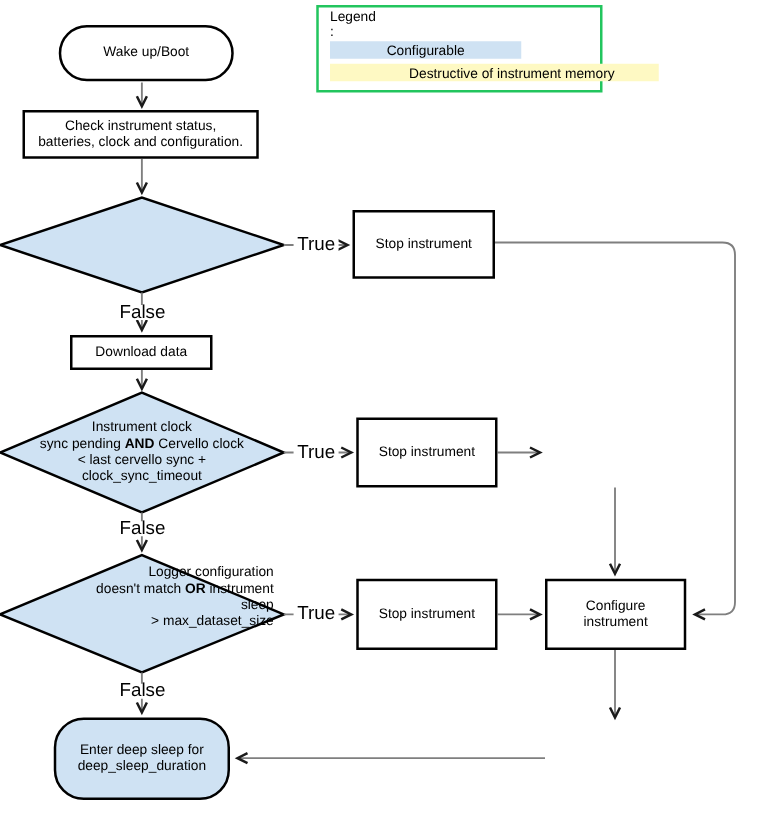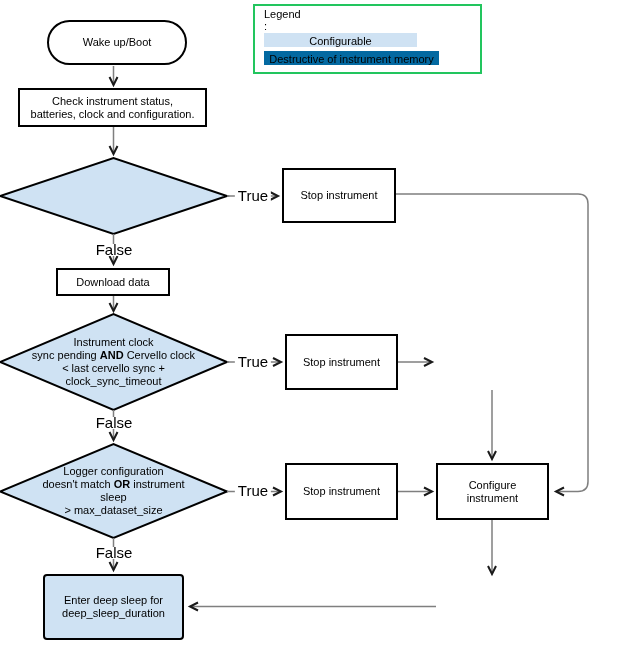--- a/index.html
+++ b/index.html
@@ -8,40 +8,40 @@
     font-family:"Liberation Sans", sans-serif; color:#000; overflow:hidden;
   }
   svg.layer { position:absolute; left:0; top:0; width:623px; height:659px; }
   .node {
     position:absolute; display:flex; align-items:center; justify-content:center;
     text-align:center; font-size:11px; line-height:13px;
     background:#ffffff; border:2px solid #000; box-sizing:border-box;
   }
   .ml { white-space:pre-line; }
   .terminator { border-radius:23px; }
-  .deepsleep { background:#cfe2f3; border-radius:4px; }
+  .deepsleep { background:#cfe2f3; border-radius:24px; }
   .destructive { background:#f4cccc; }
   .dtext {
     position:absolute; text-align:center; font-size:11px; line-height:13px;
   }
   .edge-label {
     position:absolute; transform:translate(-50%,-50%);
     background:#ffffff; padding:0 3px; font-size:15px; line-height:12px;
   }
   .legend {
     position:absolute; left:253px; top:4px; width:229px; height:70px;
     background:#fff; border:2px solid #22c55e; box-sizing:border-box; font-size:11px;
   }
   .legend-title { position:absolute; left:9px; top:2px; line-height:12px; }
   .swatch {
     position:absolute; left:9px; height:14px; display:flex;
     align-items:flex-end; justify-content:center; font-size:11px;
   }
   .swatch-blue { top:27px; width:153px; background:#cfe2f3; }
-  .swatch-pink { top:45px; width:175px; background:#0369a1; }
+  .swatch-pink { top:45px; width:235px; background:#fef9c3;padding-left:28px; }
 </style>
 </head>
 <body>
 
 <div class="canvas">
 
   <svg class="layer" viewBox="0 0 623 659">
     <defs>
       <marker id="arrow" markerUnits="userSpaceOnUse" markerWidth="14" markerHeight="14" refX="10" refY="6" orient="auto">
         <path d="M2,2 L10,6 L2,10" fill="none" stroke="#1a1a1a" stroke-width="2"></path>
@@ -104,21 +104,21 @@
 
   <div class="node deepsleep" style="left:43px; top:574px; width:141px; height:66px;">
     <span class="ml">Enter deep sleep for
 deep_sleep_duration</span>
   </div>
 
 
 
   <div class="dtext" style="left:8px; top:336px; width:211px;"><span>Instrument clock</span><br><span>sync pending </span><span style="font-weight: bold;">AND</span><span> Cervello clock</span><br><span>&lt; last cervello sync +</span><br><span>clock_sync_timeout</span></div>
 
-  <div class="dtext" style="left:8px; top:465px; width:211px;"><span>Logger configuration</span><br><span>doesn't match </span><span style="font-weight: bold;">OR</span><span> instrument</span><br><span>sleep</span><br><span>&gt; max_dataset_size</span></div>
+  <div class="dtext" style="left:8px; top:452px; width:211px;text-align:right;"><span>Logger configuration</span><br><span>doesn't match </span><span style="font-weight: bold;">OR</span><span> instrument</span><br><span>sleep</span><br><span>&gt; max_dataset_size</span></div>
 
   <span class="edge-label" style="left:253px; top:196px;">True</span>
   <span class="edge-label" style="left:114px; top:250px;">False</span>
   <span class="edge-label" style="left:253px; top:362px;">True</span>
   <span class="edge-label" style="left:114px; top:423px;">False</span>
   <span class="edge-label" style="left:253px; top:491px;">True</span>
   <span class="edge-label" style="left:114px; top:553px;">False</span>
 
   <div class="legend">
     <div class="legend-title ml">Legend

